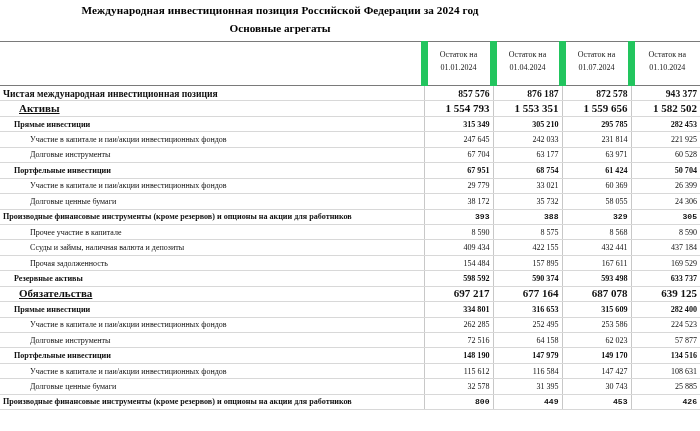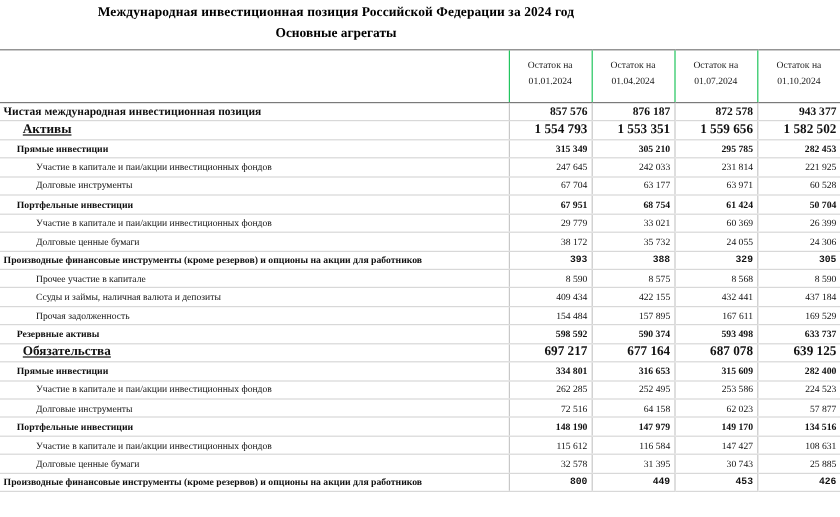--- a/index.html
+++ b/index.html
@@ -66,21 +66,21 @@
     height: 37px;
     border-top: 1.2px solid #7a7a7a;
     border-bottom: 1.2px solid #7a7a7a;
     font-weight: normal;
     font-size: 8px;
     line-height: 11px;
     text-align: center;
     color: #1a1a1a;
   }
   .hdr-row th.h-val {
-    border-left: 1px solid #22c55e;
+    border-left: 7px solid #22c55e;
     padding-bottom: 6px;
   }
   .hdr-row th.h-label {
     border-bottom: 1.2px solid #7a7a7a;
   }
   .hdr-line1 { display: block; }
   .hdr-line2 { display: block; margin-top: 2px; }
 
   
   tbody tr.data-row td {
@@ -203,21 +203,21 @@
           <td class="lbl">Участие в капитале и паи/акции инвестиционных фондов</td>
           <td class="v">29 779</td>
           <td class="v">33 021</td>
           <td class="v">60 369</td>
           <td class="v">26 399</td>
         </tr>
         <tr class="data-row lvl2">
           <td class="lbl">Долговые ценные бумаги</td>
           <td class="v">38 172</td>
           <td class="v">35 732</td>
-          <td class="v">24 055</td>
+          <td class="v">58 055</td>
           <td class="v">24 306</td>
         </tr>
         <tr class="data-row lvl1w">
           <td class="lbl">Производные финансовые инструменты (кроме резервов) и опционы на акции для работников</td>
           <td class="v">393</td>
           <td class="v">388</td>
           <td class="v">329</td>
           <td class="v">305</td>
         </tr>
         <tr class="data-row lvl2">

